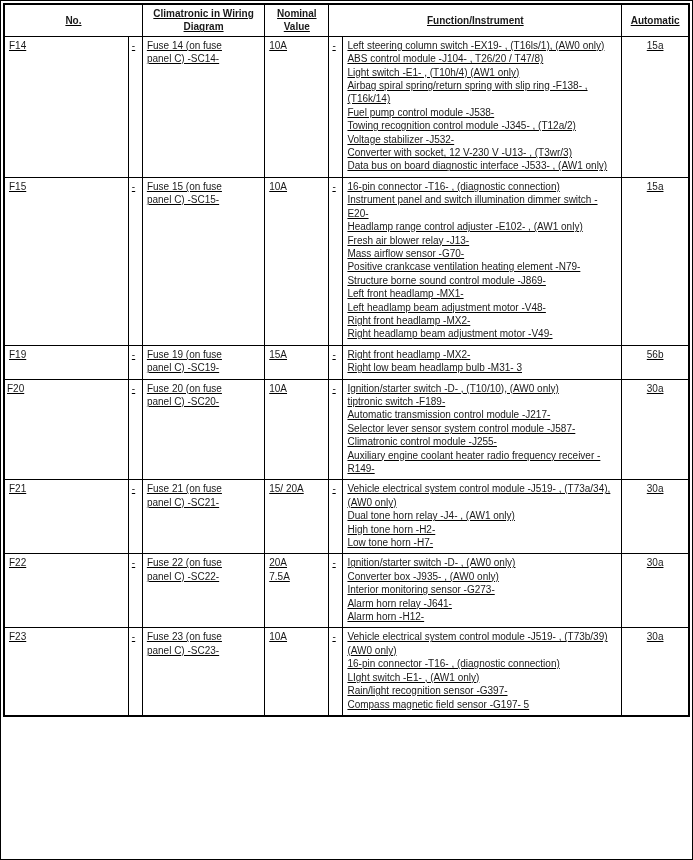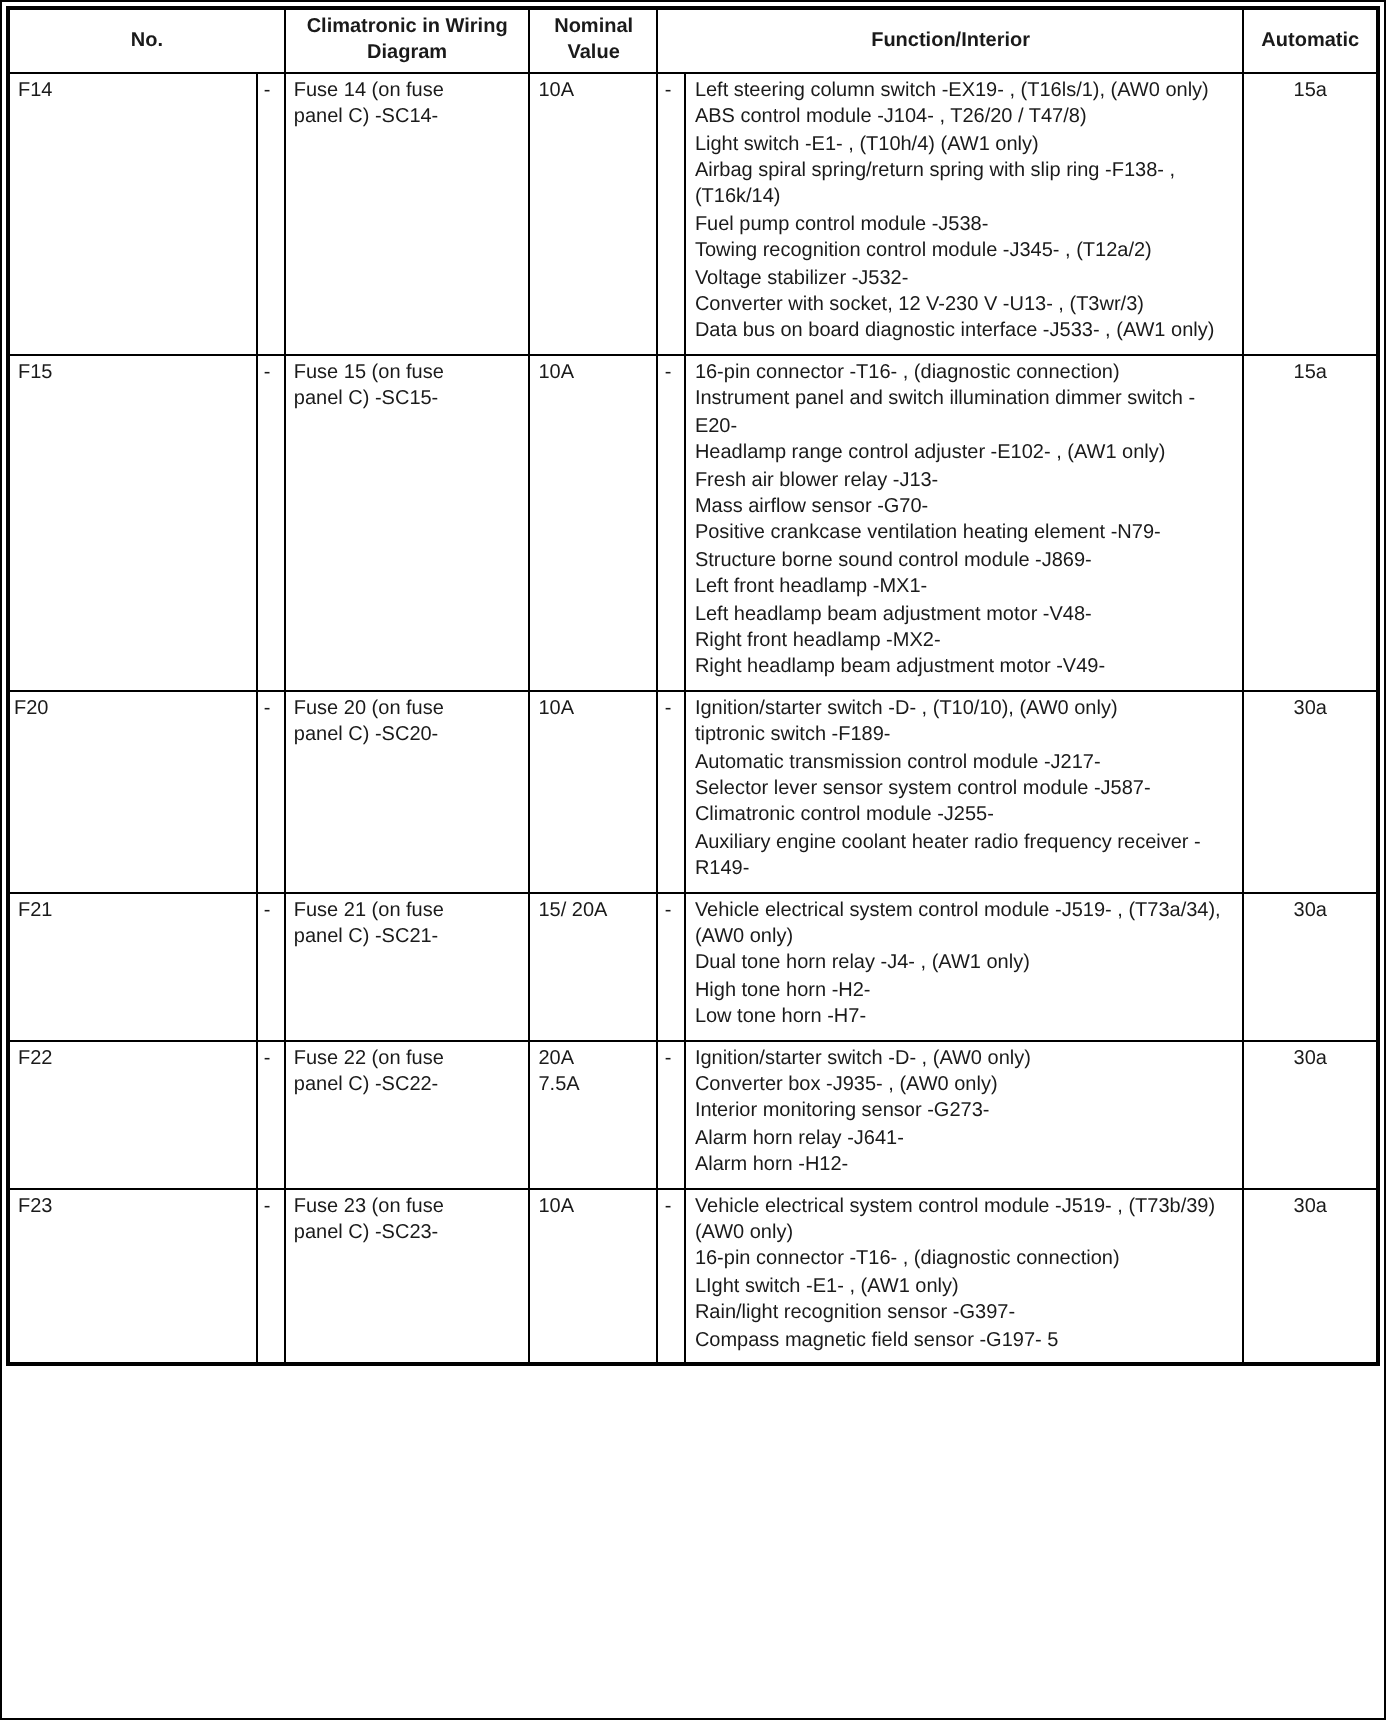--- a/index.html
+++ b/index.html
@@ -6,20 +6,21 @@
   .page {
     position: relative;
     width: 693px;
     height: 860px;
     box-sizing: border-box;
     border: 1px solid #000;
     padding: 2px 2px 12px 2px;
     background: #fff;
     font-family: "Liberation Sans", "DejaVu Sans", sans-serif;
     overflow: hidden;
+    text-decoration: underline;
   }
   table.fuse-table {
     border-collapse: collapse;
     table-layout: fixed;
     width: 687px;
     border: 2px solid #000;
   }
   .fuse-table th, .fuse-table td {
     border: 1px solid #000;
     font-size: 10px;
@@ -57,21 +58,21 @@
       <col style="width:64px">
       <col style="width:14px">
       <col style="width:278px">
       <col style="width:67px">
     </colgroup>
     <thead>
       <tr>
         <th colspan="2">No.</th>
         <th>Climatronic in Wiring Diagram</th>
         <th>Nominal Value</th>
-        <th colspan="2">Function/Interior</th>
+        <th colspan="2">Function/Instrument</th>
         <th>Automatic</th>
       </tr>
     </thead>
     <tbody>
       <tr>
         <td class="no-cell">F14</td>
         <td class="dash-cell">-</td>
         <td class="desig-cell">Fuse 14 (on fuse
 panel C) -SC14-</td>
         <td class="nominal-cell">10A</td>
@@ -99,20 +100,31 @@
 Headlamp range control adjuster -E102- , (AW1 only)
 Fresh air blower relay -J13-
 Mass airflow sensor -G70-
 Positive crankcase ventilation heating element -N79-
 Structure borne sound control module -J869-
 Left front headlamp -MX1-
 Left headlamp beam adjustment motor -V48-
 Right front headlamp -MX2-
 Right headlamp beam adjustment motor -V49-</td>
         <td class="term-cell">15a</td>
+      </tr>
+      <tr>
+        <td class="no-cell">F19</td>
+        <td class="dash-cell">-</td>
+        <td class="desig-cell">Fuse 19 (on fuse
+panel C) -SC19-</td>
+        <td class="nominal-cell">15A</td>
+        <td class="dash-cell">-</td>
+        <td class="func-cell">Right front headlamp -MX2-
+Right low beam headlamp bulb -M31- 3</td>
+        <td class="term-cell">56b</td>
       </tr>
       <tr>
         <td class="no-cell no-left">F20</td>
         <td class="dash-cell">-</td>
         <td class="desig-cell">Fuse 20 (on fuse
 panel C) -SC20-</td>
         <td class="nominal-cell">10A</td>
         <td class="dash-cell">-</td>
         <td class="func-cell">Ignition/starter switch -D- , (T10/10), (AW0 only)
 tiptronic switch -F189-

